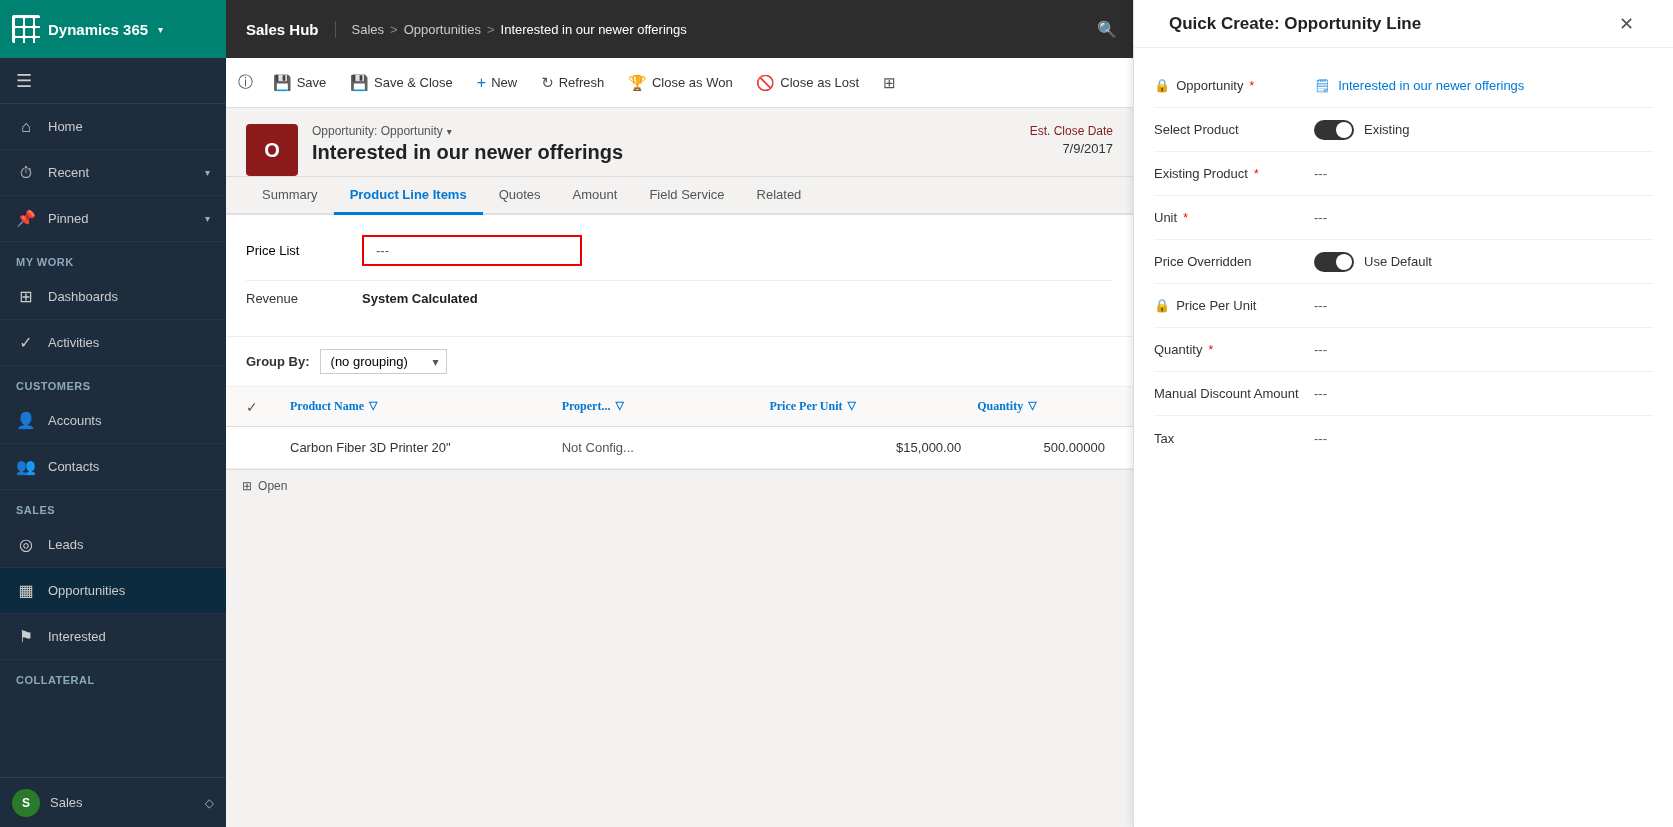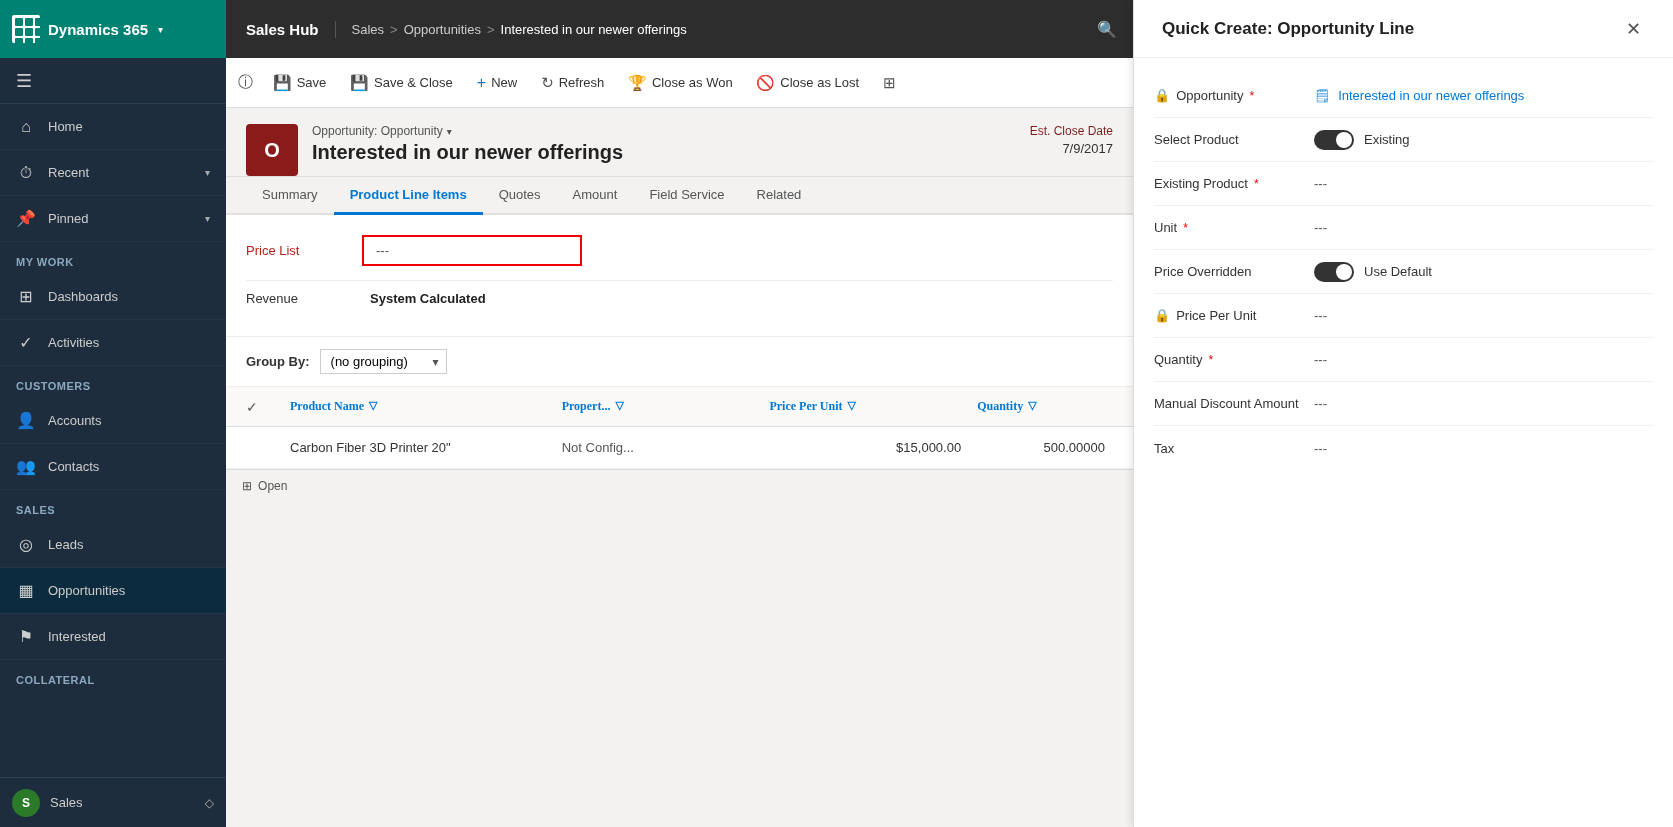--- a/index.html
+++ b/index.html
@@ -235,33 +235,33 @@
       margin: 0;
       padding: 20px;
     }
 
     .field-row {
       display: flex;
       align-items: center;
       margin-bottom: 14px;
       gap: 16px;
     }
-    .field-label { font-size: 13px; color: #b91c1c; width: 100px; }
+    .field-label { font-size: 13px; color: #000000; width: 100px; }
     .field-value-box {
       border: 2px solid #e00;
       padding: 6px 12px;
       font-size: 13px;
       color: #555;
       min-width: 220px;
       background: #fff;
     }
     .field-row-revenue {
       display: flex;
       align-items: center;
-      gap: 24px;
+      gap: 16px;
       padding: 10px 0;
       border-top: 1px solid #eee;
     }
     .revenue-label { font-size: 13px; color: #333; width: 100px; }
     .revenue-value { font-size: 13px; font-weight: 700; color: #222; }
 
     
     .group-by-row {
       display: flex;
       align-items: center;
@@ -359,25 +359,25 @@
       width: 540px;
       background: #fff;
       border-left: 1px solid #ddd;
       display: flex;
       flex-direction: column;
       flex-shrink: 0;
       height: 100%;
       box-shadow: -2px 0 8px rgba(0,0,0,0.1);
     }
     .qc-header {
-      height: 58px;
+      height: 48px;
       display: flex;
       align-items: center;
       justify-content: space-between;
-      padding: 0 28px;
+      padding: 0 35px;
       border-bottom: 1px solid #eee;
       flex-shrink: 0;
     }
     .qc-title {
       font-size: 17px;
       font-weight: 600;
       color: #222;
     }
     .qc-close {
       font-size: 18px;

